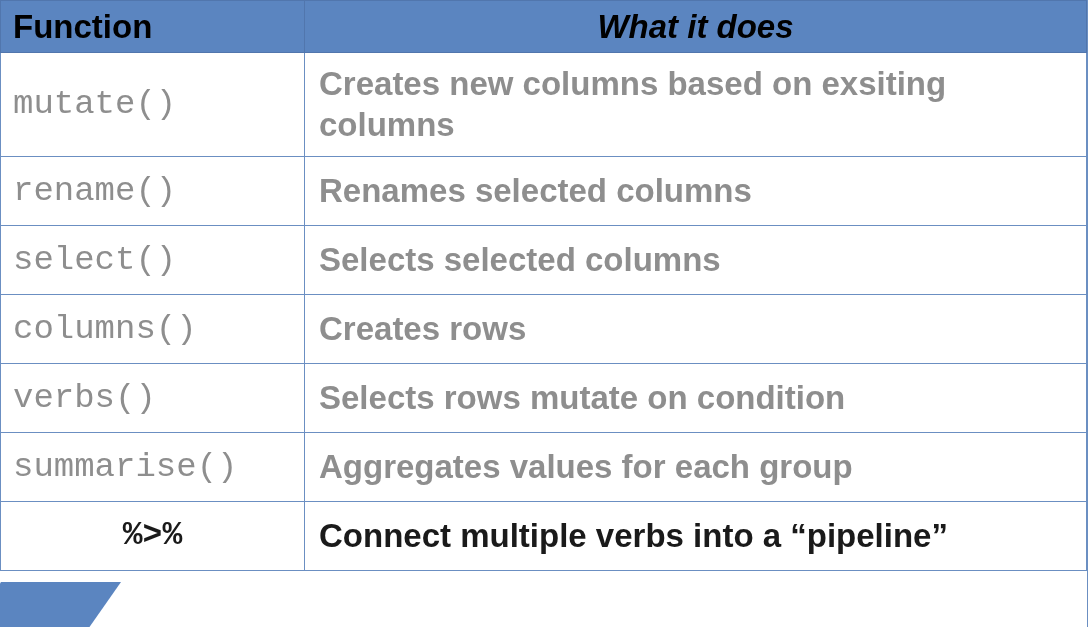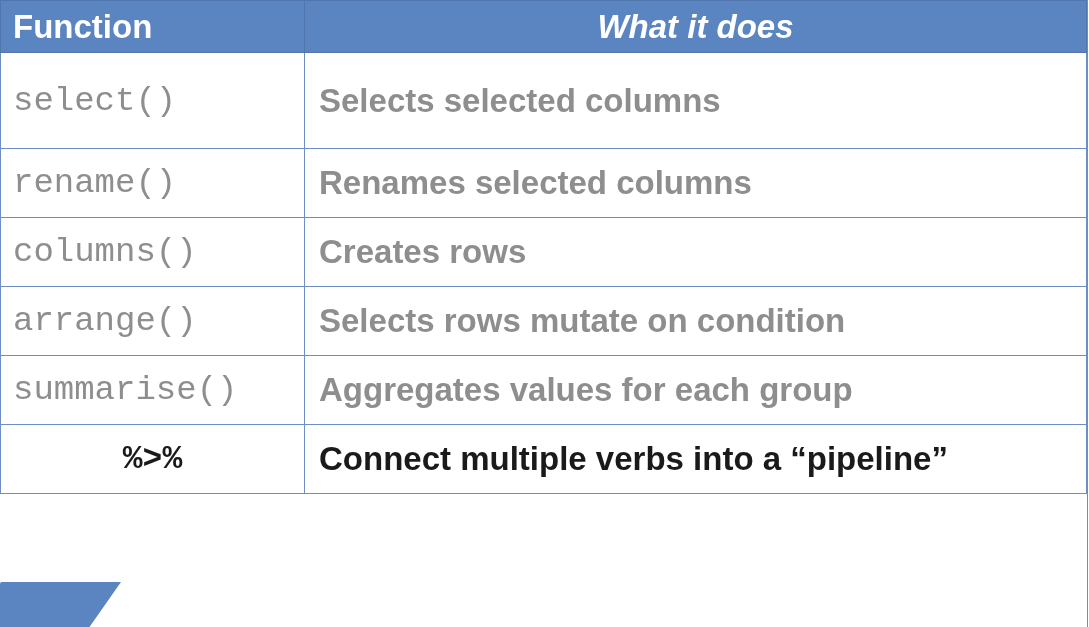--- a/index.html
+++ b/index.html
@@ -3,21 +3,21 @@
   <meta charset="utf-8">
   <style>
     * { box-sizing: border-box; margin: 0; padding: 0; }
     html, body { width: 1089px; height: 627px; font-family: -apple-system, "Segoe UI", "Helvetica Neue", Arial, sans-serif; background: #ffffff; }
     .wrap { width: 1088px; height: 627px; position: relative; border-right: 1px solid #6b8fc2; overflow: hidden; }
     table { width: 100%; border-collapse: collapse; table-layout: fixed; }
     col.fn { width: 304px; }
     col.desc { width: auto; }
     thead th {
       background: #5b85c0;
-      color: #ffffff;
+      color: #000000;
       font-weight: 700;
       font-size: 33px;
       text-align: left;
       border: 1px solid #5176ad;
       height: 52px;
       vertical-align: middle;
     }
     thead th:first-child { padding-left: 12px; }
     thead th:nth-child(2) { text-align: center; font-style: italic; }
     tbody td {
@@ -70,33 +70,37 @@
         <col class="desc">
       </colgroup>
     <thead>
       <tr>
         <th>Function</th>
         <th>What it does</th>
       </tr>
     </thead>
     <tbody>
       <tr>
-        <td class="fn">select()</td>
-        <td class="desc">Selects selected columns</td>
+        <td class="fn">mutate()</td>
+        <td class="desc">Creates new columns based on exsiting columns</td>
       </tr>
       <tr>
         <td class="fn">rename()</td>
         <td class="desc">Renames selected columns</td>
       </tr>
       <tr>
+        <td class="fn">select()</td>
+        <td class="desc">Selects selected columns</td>
+      </tr>
+      <tr>
         <td class="fn">columns()</td>
         <td class="desc">Creates rows</td>
       </tr>
       <tr>
-        <td class="fn">arrange()</td>
+        <td class="fn">verbs()</td>
         <td class="desc">Selects rows mutate on condition</td>
       </tr>
       <tr>
         <td class="fn">summarise()</td>
         <td class="desc">Aggregates values for each group</td>
       </tr>
       <tr class="pipe">
         <td class="fn">%&gt;%</td>
         <td class="desc">Connect multiple verbs into a “pipeline”</td>
       </tr>

